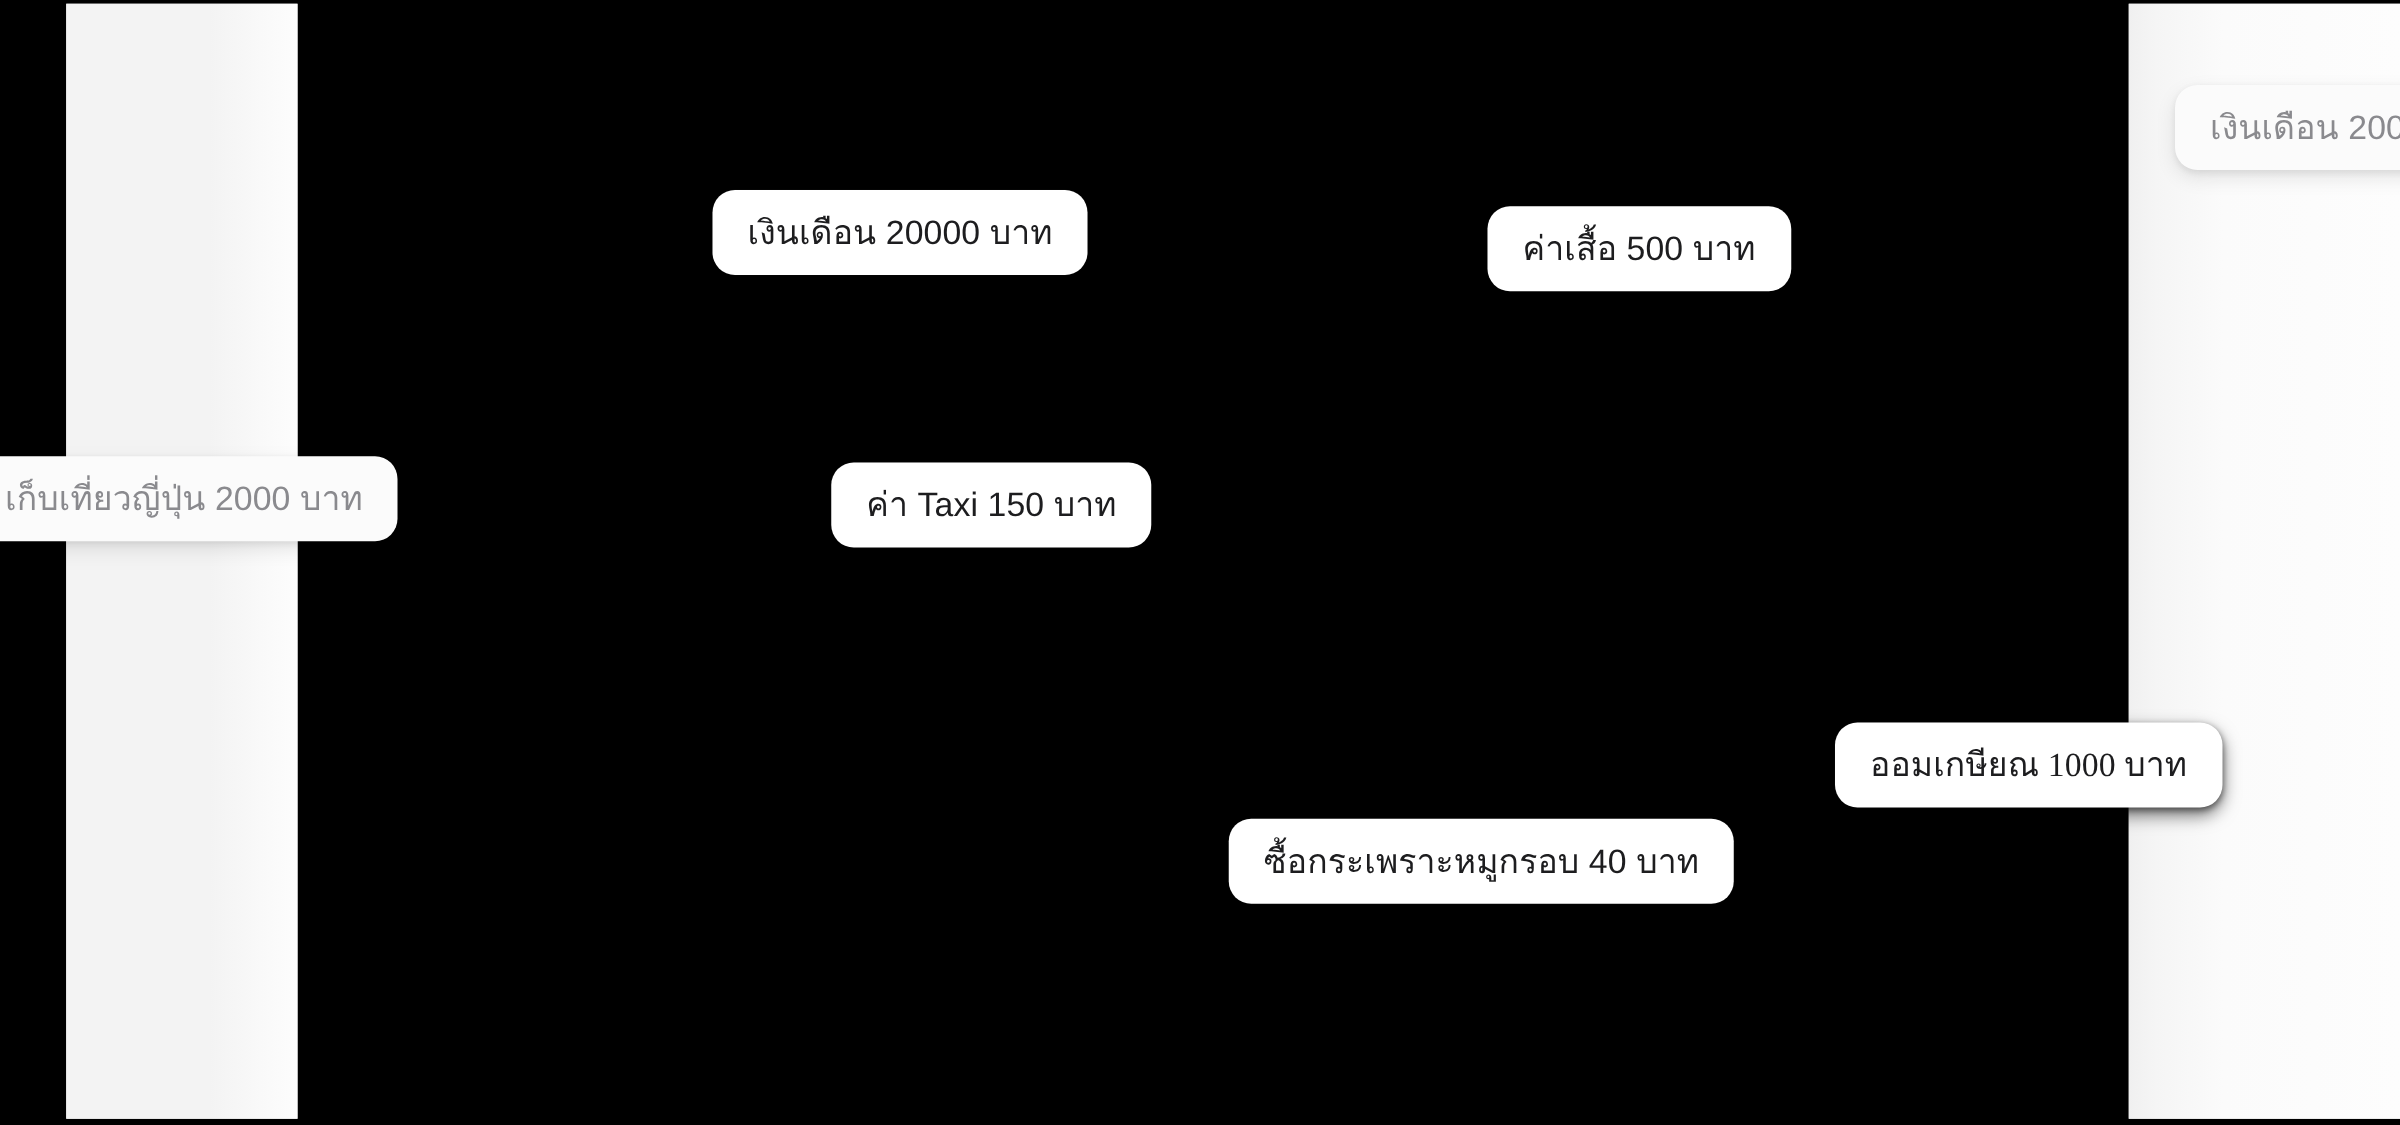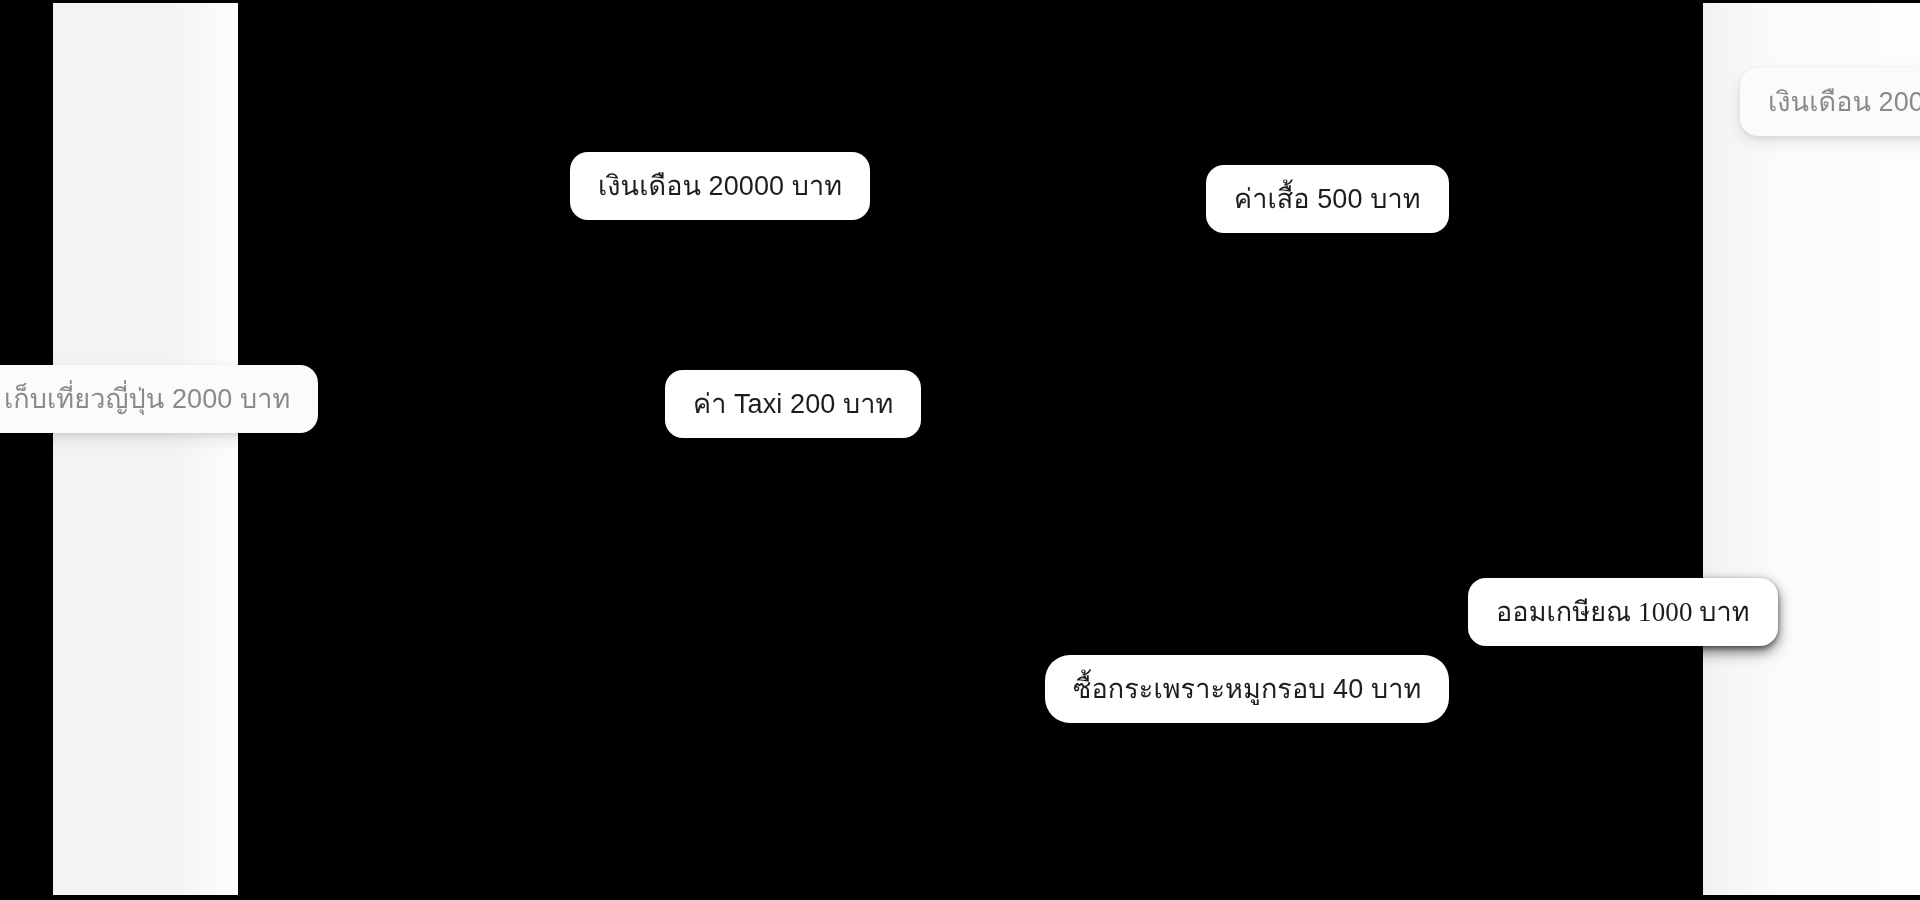--- a/index.html
+++ b/index.html
@@ -90,39 +90,39 @@
   
   .chip.clip-left {
     border-top-left-radius: 18px;
     border-bottom-left-radius: 18px;
   }
 
   
   #chip-travel-japan   { left: -24px;  top: 365px; }
   #chip-salary-main    { left: 570px;  top: 152px; }
   #chip-taxi           { left: 665px;  top: 370px; }
-  #chip-shirt          { left: 1190px; top: 165px; margin-left: 16px; }
+  #chip-shirt          { left: 1190px; top: 165px; }
   #chip-salary-ghost   { left: 1740px; top: 68px;  }
   #chip-retirement     { left: 1468px; top: 578px; font-family: Liberation Serif, serif; }
-  #chip-food           { left: 1045px; top: 655px; border-radius: 25px; }
+  #chip-food           { left: 983px; top: 655px; }
 </style>
 </head>
 <body>
 
 <div id="canvas">
 
   <div class="panel left-panel"></div>
 
   <div class="panel right-panel"></div>
 
   <div class="chip washed clip-left" id="chip-travel-japan">เก็บเที่ยวญี่ปุ่น 2000 บาท</div>
 
   <div class="chip" id="chip-salary-main">เงินเดือน 20000 บาท</div>
 
-  <div class="chip" id="chip-taxi">ค่า Taxi 200 บาท</div>
+  <div class="chip" id="chip-taxi">ค่า Taxi 150 บาท</div>
 
   <div class="chip" id="chip-shirt">ค่าเสื้อ 500 บาท</div>
 
   <div class="chip washed" id="chip-salary-ghost">เงินเดือน 20000 บาท</div>
 
   <div class="chip" id="chip-retirement">ออมเกษียณ 1000 บาท</div>
 
   <div class="chip" id="chip-food">ซื้อกระเพราะหมูกรอบ 40 บาท</div>
 
 </div>

